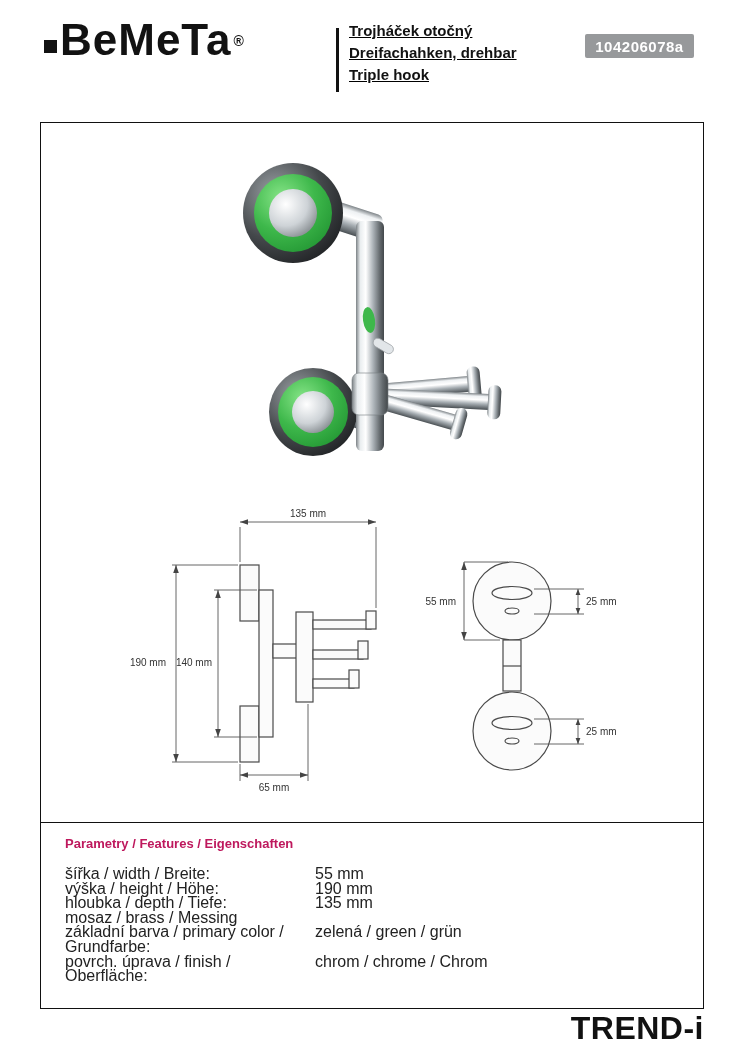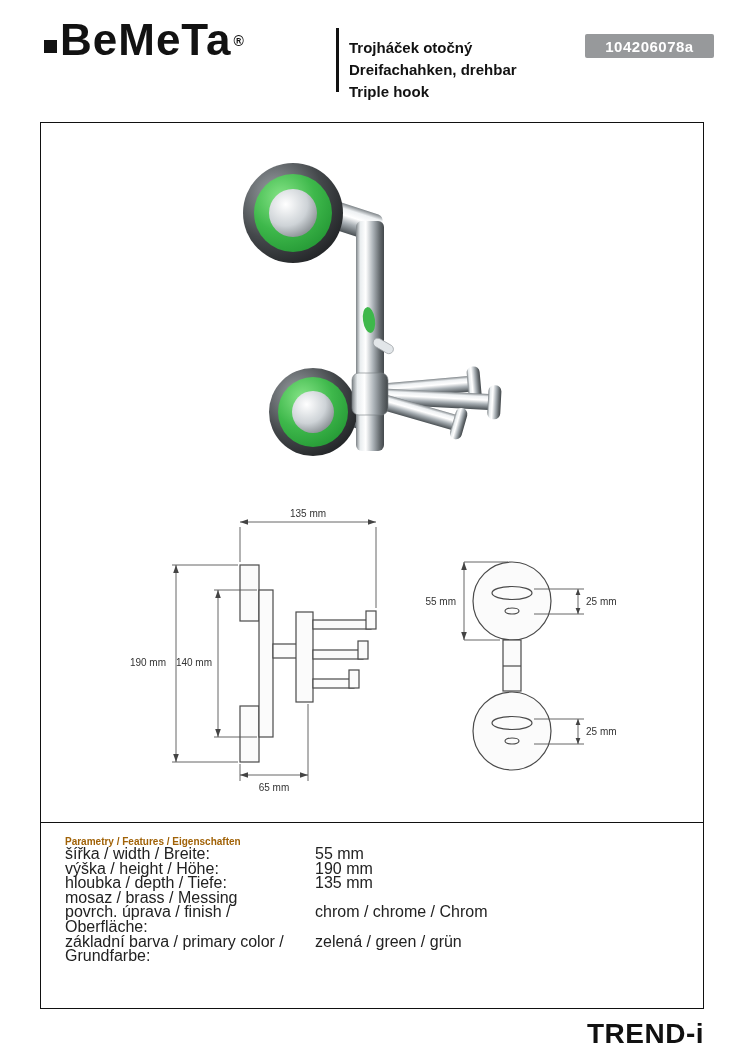--- a/index.html
+++ b/index.html
@@ -6,41 +6,41 @@
   html,body { background:#ffffff; }
   body { font-family:"Liberation Sans", sans-serif; }
   .page { position:relative; width:744px; height:1053px; background:#ffffff; overflow:hidden; margin:0 auto; }
 
   
   .logo { position:absolute; left:44px; top:18px; display:flex; align-items:center; color:#121212; }
   .logo-square { display:inline-block; width:13px; height:13px; background:#121212; margin-top:13px; margin-right:3px; }
   .logo-text { font-size:44px; font-weight:700; letter-spacing:1px; line-height:1; color:#121212; }
   .logo-reg { font-size:14px; font-weight:700; margin-top:2px; margin-left:2px; }
   .header-divider { position:absolute; left:336px; top:28px; width:3px; height:64px; background:#121212; }
-  .titles { position:absolute; left:349px; top:37px; }
+  .titles { position:absolute; left:349px; top:20px;text-decoration:underline; }
   .title-line { font-size:15px; font-weight:700; color:#121212; line-height:22px; white-space:nowrap; }
-  .code-badge { position:absolute; left:585px; top:34px; width:129px; height:24px; background:#97999b;
+  .code-badge { position:absolute; left:585px; top:34px; width:109px; height:24px; background:#97999b;
                 color:#ffffff; font-weight:700; font-size:15px; display:flex; align-items:center;
                 justify-content:center; border-radius:2px; letter-spacing:0.5px; }
 
   
   .content-box { position:absolute; left:40px; top:122px; width:664px; height:887px; border:1.5px solid #111111; background:#ffffff; }
 
   .art { position:absolute; left:0; top:0; width:744px; height:1053px; pointer-events:none; }
 
   
   .params-divider { position:absolute; left:40px; top:822px; width:664px; height:0; border-top:1.5px solid #111111; }
   .params { position:absolute; left:65px; top:836px; width:600px; }
-  .params-heading { font-size:10px; font-weight:700; color:#a16207; margin-bottom:0; }
+  .params-heading { font-size:13px; font-weight:700; color:#be185d; margin-bottom:16px; }
   .param-row { display:flex; font-size:16px; color:#222222; line-height:14.6px; }
   .param-label { width:250px; }
   .param-value { flex:1; }
 
   
-  .series { position:absolute; right:40px; top:1010px; font-size:28px; font-weight:700; color:#111111; letter-spacing:0.5px;margin-top:8px; }
+  .series { position:absolute; right:40px; top:1010px; font-size:32px; font-weight:700; color:#111111; letter-spacing:0.5px; }
 
   .dim-text { font-family:"Liberation Sans", sans-serif; font-size:10px; fill:#333333; }
 </style>
 </head>
 <body>
 
 <div class="page">
 
   <div class="logo">
     <span class="logo-square"></span>
@@ -221,24 +221,24 @@
       <span class="param-value">190 mm</span>
     </div>
     <div class="param-row">
       <span class="param-label">hloubka / depth / Tiefe:</span>
       <span class="param-value">135 mm</span>
     </div>
     <div class="param-row">
       <span class="param-value">mosaz / brass / Messing</span>
     </div>
     <div class="param-row">
+      <span class="param-label">základní barva / primary color / Grundfarbe:</span>
+      <span class="param-value">zelená / green / grün</span>
+    </div>
+    <div class="param-row">
       <span class="param-label">povrch. úprava / finish / Oberfläche:</span>
       <span class="param-value">chrom / chrome / Chrom</span>
     </div>
-    <div class="param-row">
-      <span class="param-label">základní barva / primary color / Grundfarbe:</span>
-      <span class="param-value">zelená / green / grün</span>
-    </div>
   </div>
 
   <div class="series">TREND-i</div>
 
 </div>
 
 </body></html>

